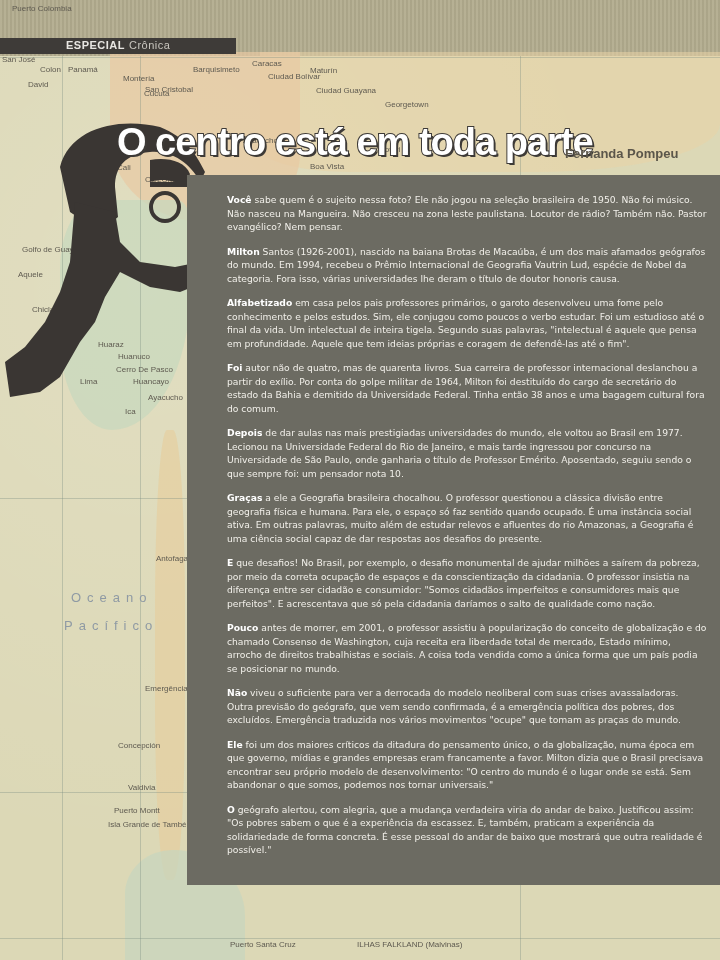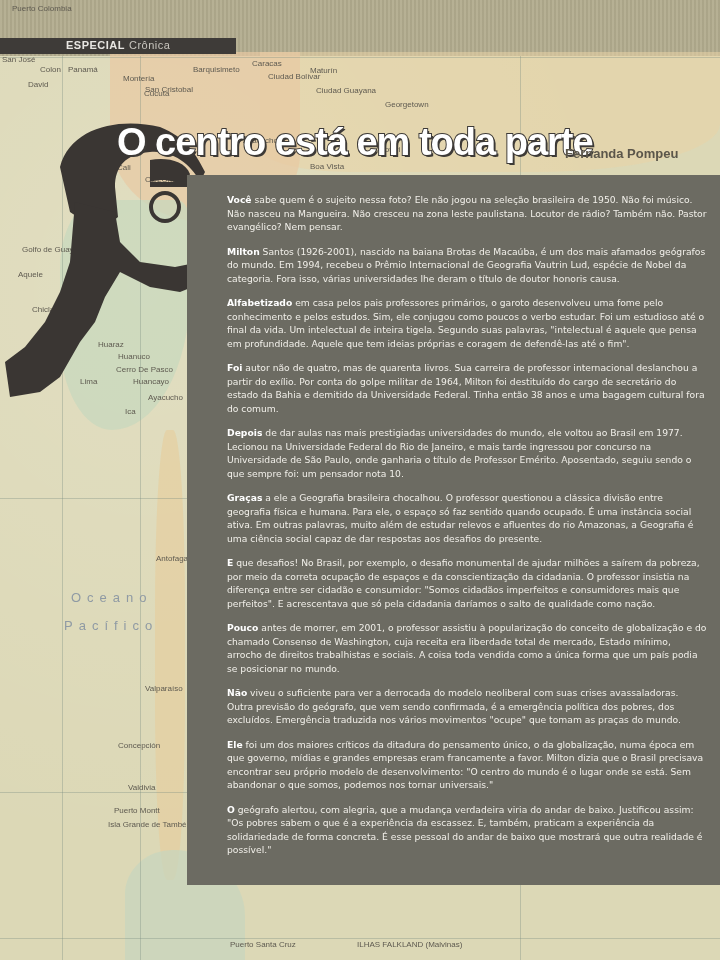--- a/index.html
+++ b/index.html
@@ -93,21 +93,21 @@
       <div class="map-label" style="left: 18px; top: 270px;">Aquele</div>
       <div class="map-label" style="left: 32px; top: 305px;">Chiclayo</div>
       <div class="map-label" style="left: 98px; top: 340px;">Huaraz</div>
       <div class="map-label" style="left: 118px; top: 352px;">Huanuco</div>
       <div class="map-label" style="left: 116px; top: 365px;">Cerro De Pasco</div>
       <div class="map-label" style="left: 80px; top: 377px;">Lima</div>
       <div class="map-label" style="left: 133px; top: 377px;">Huancayo</div>
       <div class="map-label" style="left: 148px; top: 393px;">Ayacucho</div>
       <div class="map-label" style="left: 125px; top: 407px;">Ica</div>
       <div class="map-label" style="left: 156px; top: 554px;">Antofagasta</div>
-      <div class="map-label" style="left: 145px; top: 684px;">Valparaíso</div>
+      <div class="map-label" style="left: 145px; top: 684px;">Emergência</div>
       <div class="map-label" style="left: 118px; top: 741px;">Concepción</div>
       <div class="map-label" style="left: 128px; top: 783px;">Valdivia</div>
       <div class="map-label" style="left: 114px; top: 806px;">Puerto Montt</div>
       <div class="map-label" style="left: 108px; top: 820px;">Isla Grande de Também</div>
       <div class="map-label" style="left: 230px; top: 940px;">Puerto Santa Cruz</div>
       <div class="map-label" style="left: 357px; top: 940px;">ILHAS FALKLAND (Malvinas)</div>
     </div>
   <div class="ocean-label" style="left:71px;top:590px">Oceano</div>
   <div class="ocean-label" style="left:64px;top:618px">Pacífico</div>
 </div>

